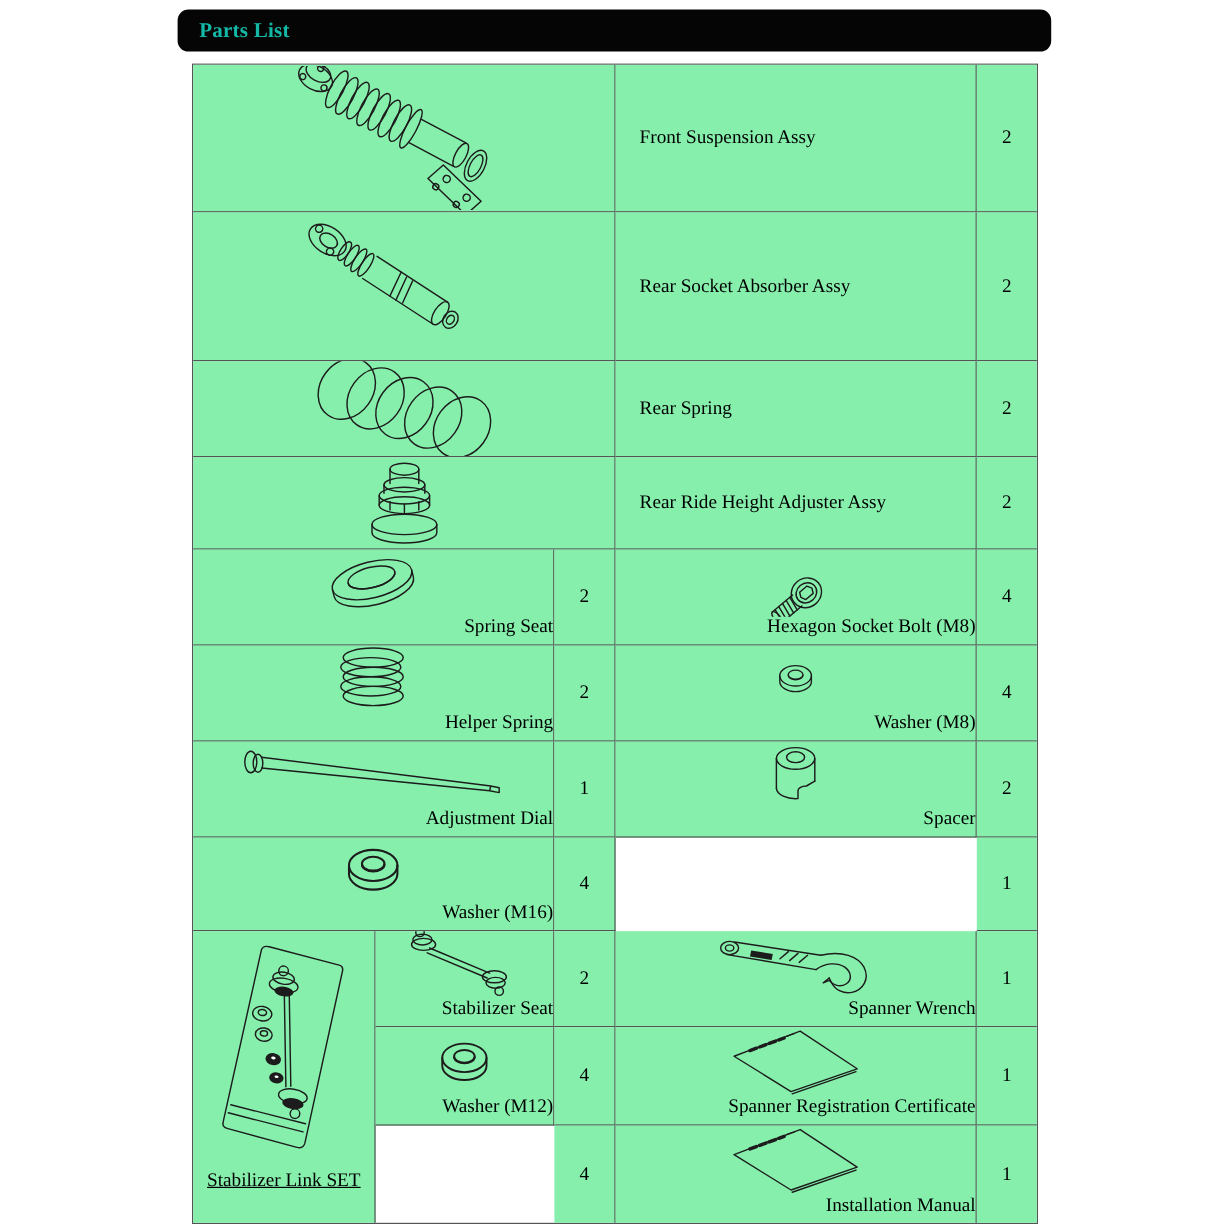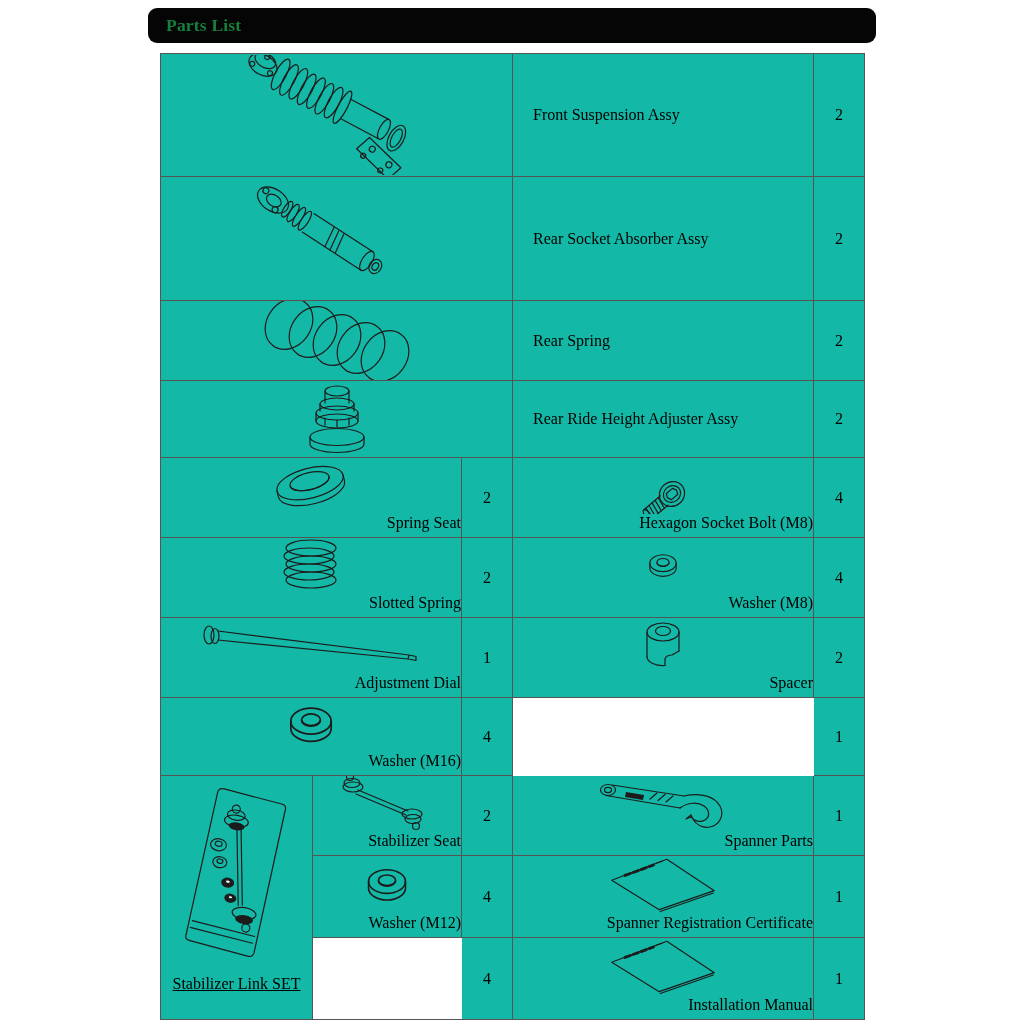--- a/index.html
+++ b/index.html
@@ -1,26 +1,26 @@
 <!DOCTYPE html>
 <html><head>
 <meta charset="utf-8">
 <style>
   html,body{margin:0;padding:0;background:#ffffff;}
   .page{position:relative;width:1024px;height:1024px;background:#ffffff;overflow:hidden;
         font-family:"Liberation Serif","DejaVu Serif",serif;color:#000;}
   .header-bar{position:absolute;left:148px;top:8px;width:728px;height:35px;background:#050505;
         border-radius:9px;display:flex;align-items:center;padding-left:18px;box-sizing:border-box;}
-  .header-bar span{color:#15803d;font-weight:bold;font-size:17.5px;letter-spacing:.2px;}
+  .header-bar span{color:#14b8a6;font-weight:bold;font-size:17.5px;letter-spacing:.2px;}
   .parts-table{position:absolute;left:160px;top:53px;display:grid;
         grid-template-columns:152px 149px 51px 301px 50px;
         grid-template-rows:123px 124px 80px 77px 80px 80px 80px 78px 80px 82px 81px;
         border:1px solid #555;}
   .cell{border-right:1px solid #555;border-bottom:1px solid #555;box-sizing:border-box;
-        display:flex;align-items:center;justify-content:center;overflow:hidden;background:#14b8a6;}
+        display:flex;align-items:center;justify-content:center;overflow:hidden;background:#86efac;}
   .nbr{border-right:none;}
   .nbb{border-bottom:none;}
   .c-label{justify-content:flex-start;padding-left:20px;font-size:16px;}
   .c-qty{font-size:16px;}
   .c-combo{flex-direction:column;justify-content:flex-end;align-items:flex-end;}
   .c-combo .artwrap{flex:1;display:flex;align-items:center;justify-content:center;width:100%;}
   .c-combo .plabel{font-size:16px;margin-bottom:5px;white-space:nowrap;}
   .c-set{flex-direction:column;justify-content:flex-start;padding-top:10px;text-decoration:underline;}
   .c-set .plabel{margin-top:auto;margin-bottom:26px;font-size:16px;white-space:nowrap;}
   svg.art{display:block;}
@@ -192,21 +192,21 @@
     <div class="cell c-combo" style="grid-area:6/1/7/3">
       <div class="artwrap">
           <svg class="art" width="104" height="56" viewBox="0 0 104 56">
         <ellipse cx="52" cy="10" rx="25" ry="8"></ellipse>
         <ellipse cx="50" cy="18" rx="25" ry="8"></ellipse>
         <ellipse cx="52" cy="26" rx="25" ry="8"></ellipse>
         <ellipse cx="50" cy="34" rx="25" ry="8"></ellipse>
         <ellipse cx="52" cy="42" rx="25" ry="8"></ellipse>
       </svg>
         </div>
-      <span class="plabel">Slotted Spring</span>
+      <span class="plabel">Helper Spring</span>
     </div>
     <div class="cell c-qty" style="grid-area:6/3/7/4">
       <span>2</span>
     </div>
     <div class="cell c-combo" style="grid-area:6/4/7/5">
       <div class="artwrap">
           <svg class="art" width="42" height="32" viewBox="0 0 44 34">
             <use href="#sym-washer"></use>
           </svg>
         </div>
@@ -308,21 +308,21 @@
         <ellipse cx="16" cy="16" rx="7.5" ry="5.5"></ellipse>
         <ellipse cx="16" cy="16" rx="3.5" ry="2.6"></ellipse>
         <path d="M20,11 L92,22 M14,21.5 L88,34"></path>
         <path class="fd" d="M34,18 L52,21 L51,26 L33,23 Z"></path>
         <path d="M58,25 l7,-6 M66,26.5 l7,-6 M74,28 l7,-6"></path>
         <path d="M92,22 C110,18 123,23 128,32 C133,42 127,51 118,53 C111,54.5 104,51 101,45 L99,41"></path>
         <path d="M88,34 C96,28 106,28 112,32 C118,36.5 118,43 113,46 C108,49 102,47 99,43"></path>
         <path d="M99,41 L94,45 L99,43"></path>
       </svg>
         </div>
-      <span class="plabel">Spanner Parts</span>
+      <span class="plabel">Spanner Wrench</span>
     </div>
     <div class="cell c-qty nbr" style="grid-area:9/5/10/6">
       <span>1</span>
     </div>
 
     <div class="cell c-combo" style="grid-area:10/2/11/3">
       <div class="artwrap">
           <svg class="art" width="58" height="45" viewBox="0 0 44 34">
             <use href="#sym-washer"></use>
           </svg>

